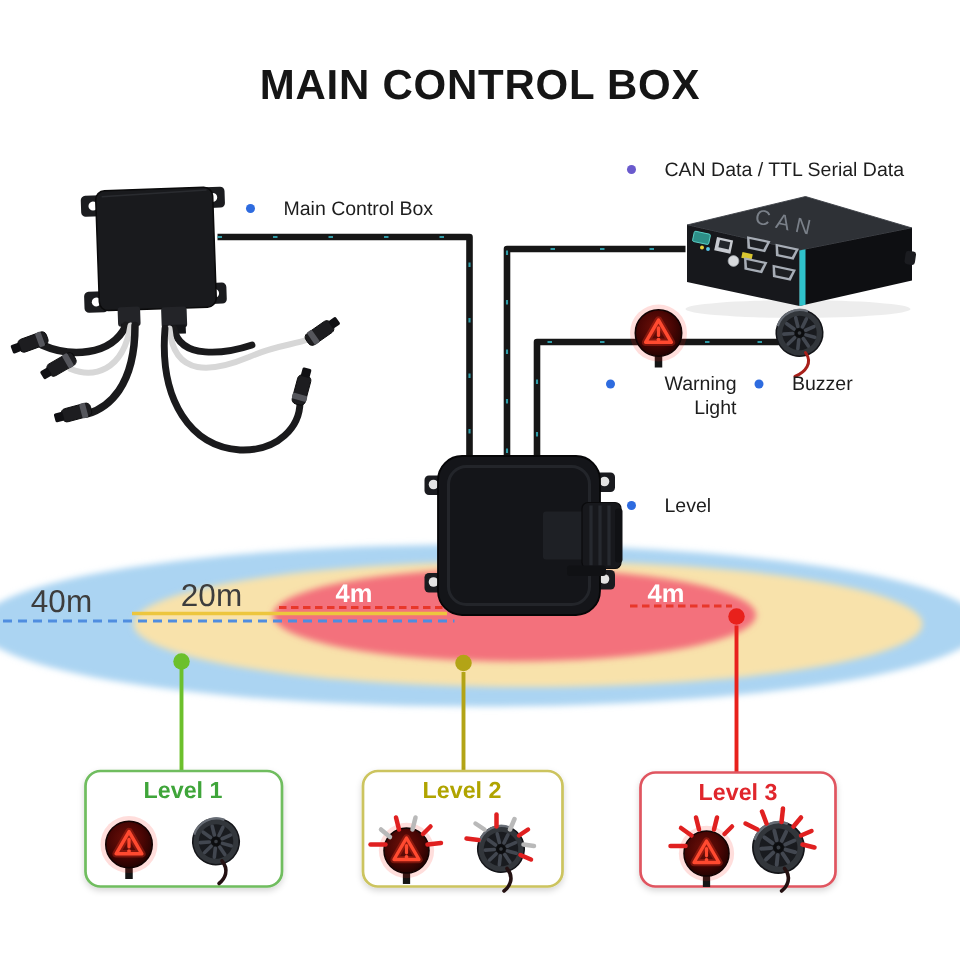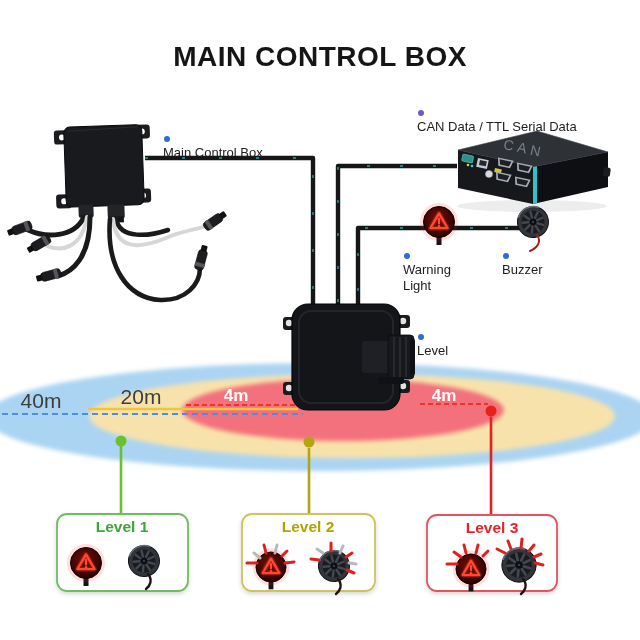--- a/index.html
+++ b/index.html
@@ -1,25 +1,25 @@
 <!DOCTYPE html>
 <html><head>
 <meta charset="utf-8">
 <style>
   html,body{margin:0;padding:0;background:#fff;}
   body{font-family:"Liberation Sans","DejaVu Sans",sans-serif;}
   .stage{position:relative;width:640px;height:640px;background:#ffffff;overflow:hidden;}
   .stage>svg{position:absolute;left:0;top:0;}
   .title{position:absolute;left:0;right:0;top:41px;text-align:center;
          font-size:28px;font-weight:700;letter-spacing:.5px;color:#151515;}
-  .callout{position:absolute;display:flex;gap:2px;align-items:flex-start;
-           font-size:13px;color:#1d1d1d;white-space:nowrap;flex-direction:column;}
+  .callout{position:absolute;display:flex;gap:18px;align-items:flex-start;
+           font-size:13px;color:#1d1d1d;white-space:nowrap;}
   .callout .dot{flex:0 0 auto;margin-top:4px;}
   .callout.wrap{white-space:normal;}
-  .callout.wrap .txt{width:62px;text-align:left;line-height:1.25;}
+  .callout.wrap .txt{width:62px;text-align:right;line-height:1.25;}
   svg text{font-family:"Liberation Sans","DejaVu Sans",sans-serif;}
 </style>
 </head>
 <body>
 
 <div class="stage">
 
 <svg width="640" height="640" viewBox="0 0 640 640">
   <defs>
     <filter id="b2" x="-20%" y="-40%" width="140%" height="180%">

